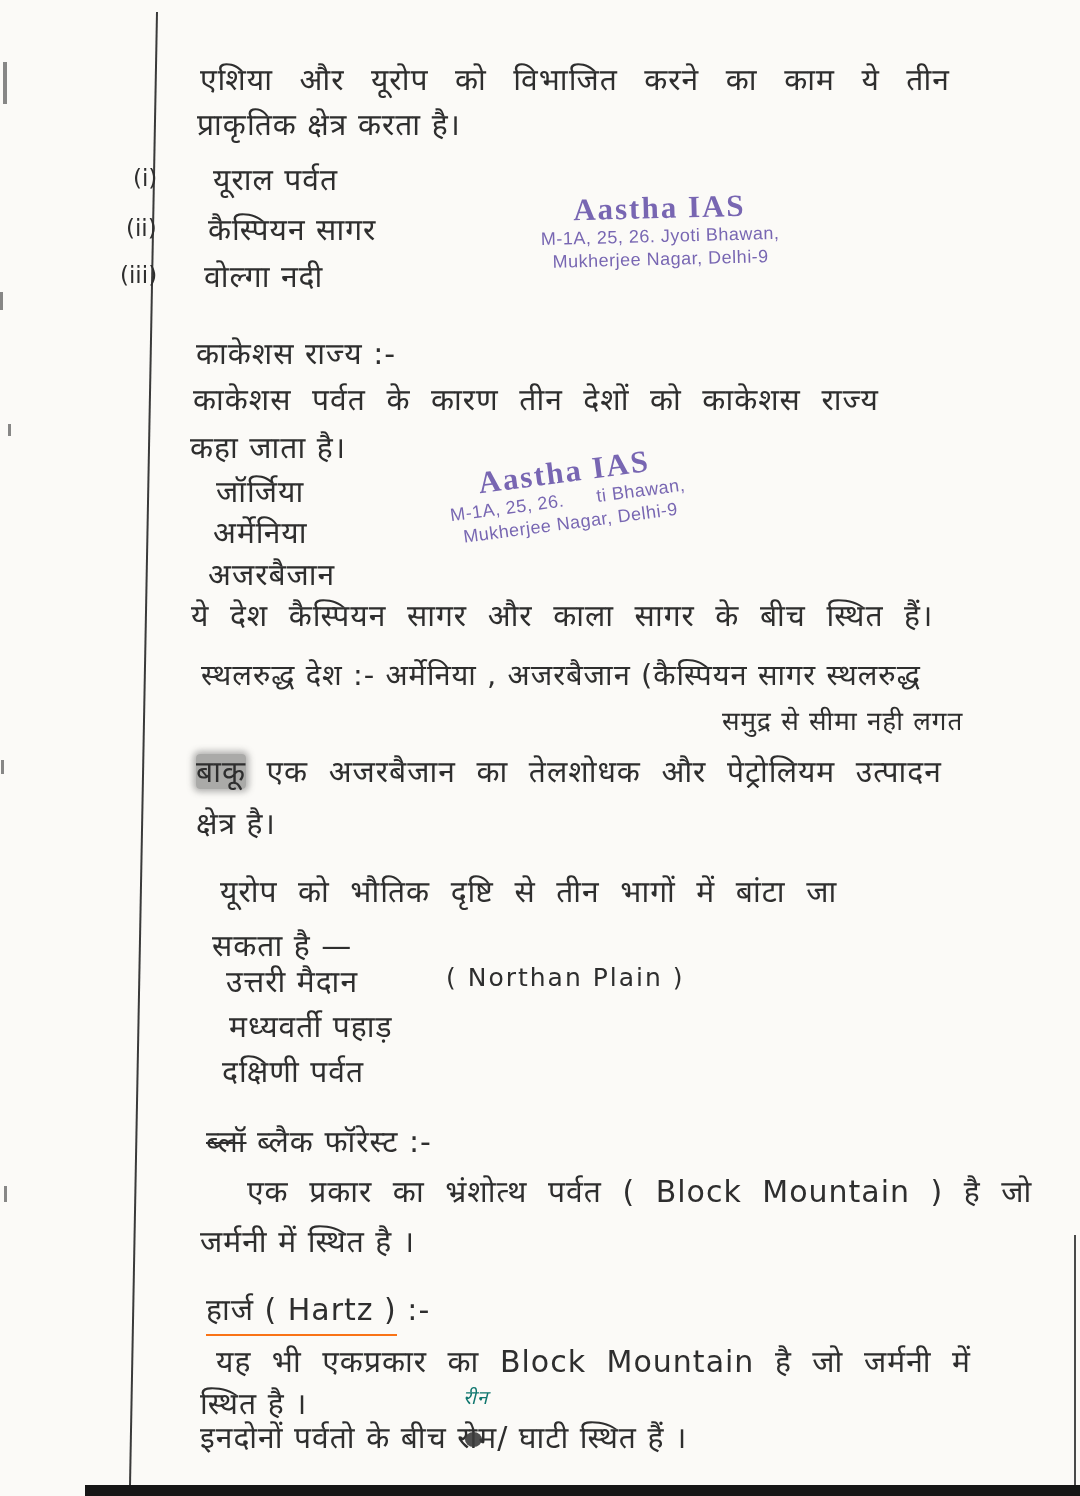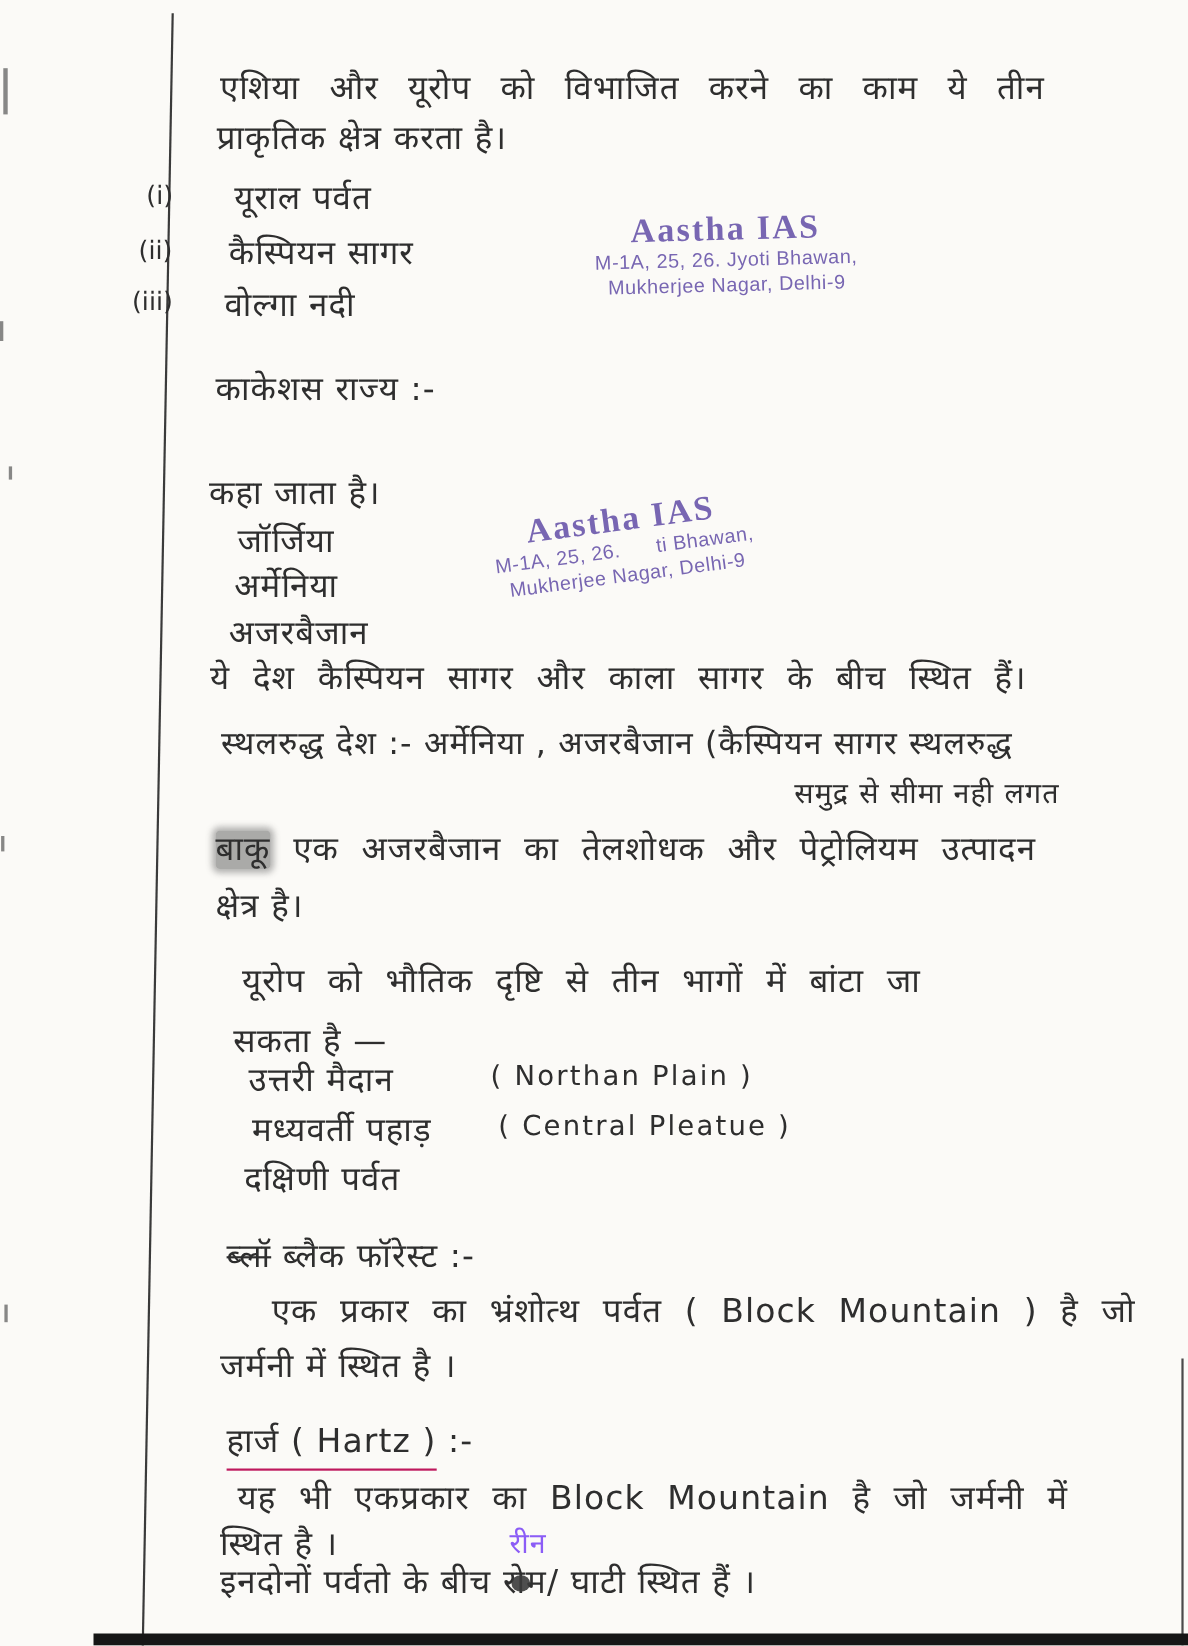--- a/index.html
+++ b/index.html
@@ -48,28 +48,28 @@
     letter-spacing:.5px;line-height:1.3;white-space:pre;
   }
   .stamp-1{left:500px;top:192px;width:320px;transform:rotate(-1.5deg);}
   .stamp-2{left:412px;top:456px;width:310px;transform:rotate(-7.5deg);}
   
   .struck{text-decoration:line-through;text-decoration-thickness:2px;}
   .smudge{
     background:rgba(90,90,90,.5);box-shadow:0 0 6px 3px rgba(90,90,90,.45);
     border-radius:4px;
   }
-  .underlined{border-bottom:2px solid #be185d;padding-bottom:7px;}
+  .underlined{border-bottom:2px solid #f97316;padding-bottom:7px;}
   .romword{position:relative;display:inline-block;}
   .blot{
     position:absolute;left:8px;top:16px;width:17px;height:15px;
     background:#3b3b3b;border-radius:50%;opacity:.9;
   }
   .correction{
-    position:absolute;left:6px;top:-32px;font-size:26px;color:#8b5cf6;white-space:nowrap;
+    position:absolute;left:6px;top:-32px;font-size:19px;color:#0f766e;white-space:nowrap;font-style:italic;
   }
 </style>
 </head>
 <body>
 
 <div class="page">
 
   <div class="margin-line"></div>
   <div class="right-edge-line"></div>
   <div class="bottom-band"></div>
@@ -89,20 +89,21 @@
   <div class="num" style="position:absolute;left:120px;top:262px;">(iii)</div>
   <div class="hw" style="left:204px;top:255px;">वोल्गा नदी</div>
 
   <div class="stamp stamp-1">
     <div class="stamp-title">Aastha IAS</div>
     <div class="stamp-line">M-1A, 25, 26. Jyoti Bhawan,</div>
     <div class="stamp-line">Mukherjee Nagar, Delhi-9</div>
   </div>
 
   <div class="hw" style="left:196px;top:332px;">काकेशस राज्य :-</div>
+  <div class="hw ws-med" style="left:193px;top:378px;">काकेशस पर्वत के कारण तीन देशों को काकेशस राज्य</div>
   <div class="hw" style="left:190px;top:426px;">कहा जाता है।</div>
   <div class="hw" style="left:216px;top:470px;">जॉर्जिया</div>
   <div class="hw" style="left:213px;top:511px;">अर्मेनिया</div>
   <div class="hw" style="left:208px;top:553px;">अजरबैजान</div>
 
   <div class="stamp stamp-2">
     <div class="stamp-title">Aastha IAS</div>
     <div class="stamp-line">M-1A, 25, 26.      ti Bhawan,</div>
     <div class="stamp-line">Mukherjee Nagar, Delhi-9</div>
   </div>
@@ -116,21 +117,20 @@
 
   <div class="hw small" style="left:722px;top:702px;">समुद्र से सीमा नही लगत</div>
   <div class="hw" style="left:196px;top:802px;">क्षेत्र है।</div>
 
   <div class="hw ws-med" style="left:220px;top:870px;">यूरोप को भौतिक दृष्टि से तीन भागों में बांटा जा</div>
   <div class="hw" style="left:212px;top:924px;">सकता है —</div>
 
   <div class="hw" style="left:226px;top:960px;">उत्तरी मैदान</div>
   <div class="hw en" style="left:425px;top:963px;">( Northan Plain )</div>
   <div class="hw" style="left:229px;top:1005px;">मध्यवर्ती पहाड़</div>
-  <div class="hw en" style="left:432px;top:1009px;">( Central Pleatue )</div>
   <div class="hw" style="left:222px;top:1050px;">दक्षिणी पर्वत</div>
 
   <div class="hw" style="left:206px;top:1120px;">
     <span class="struck">ब्लॉ</span><span> ब्लैक फॉरेस्ट :-</span>
   </div>
   <div class="hw ws-med" style="left:216px;top:1170px;margin-left:31px;">एक प्रकार का भ्रंशोत्थ पर्वत ( Block Mountain ) है जो</div>
   <div class="hw" style="left:200px;top:1220px;">जर्मनी में स्थित है ।</div>
 
   <div class="hw" style="left:206px;top:1288px;">
     <span class="underlined">हार्ज ( Hartz )</span><span> :-</span>

